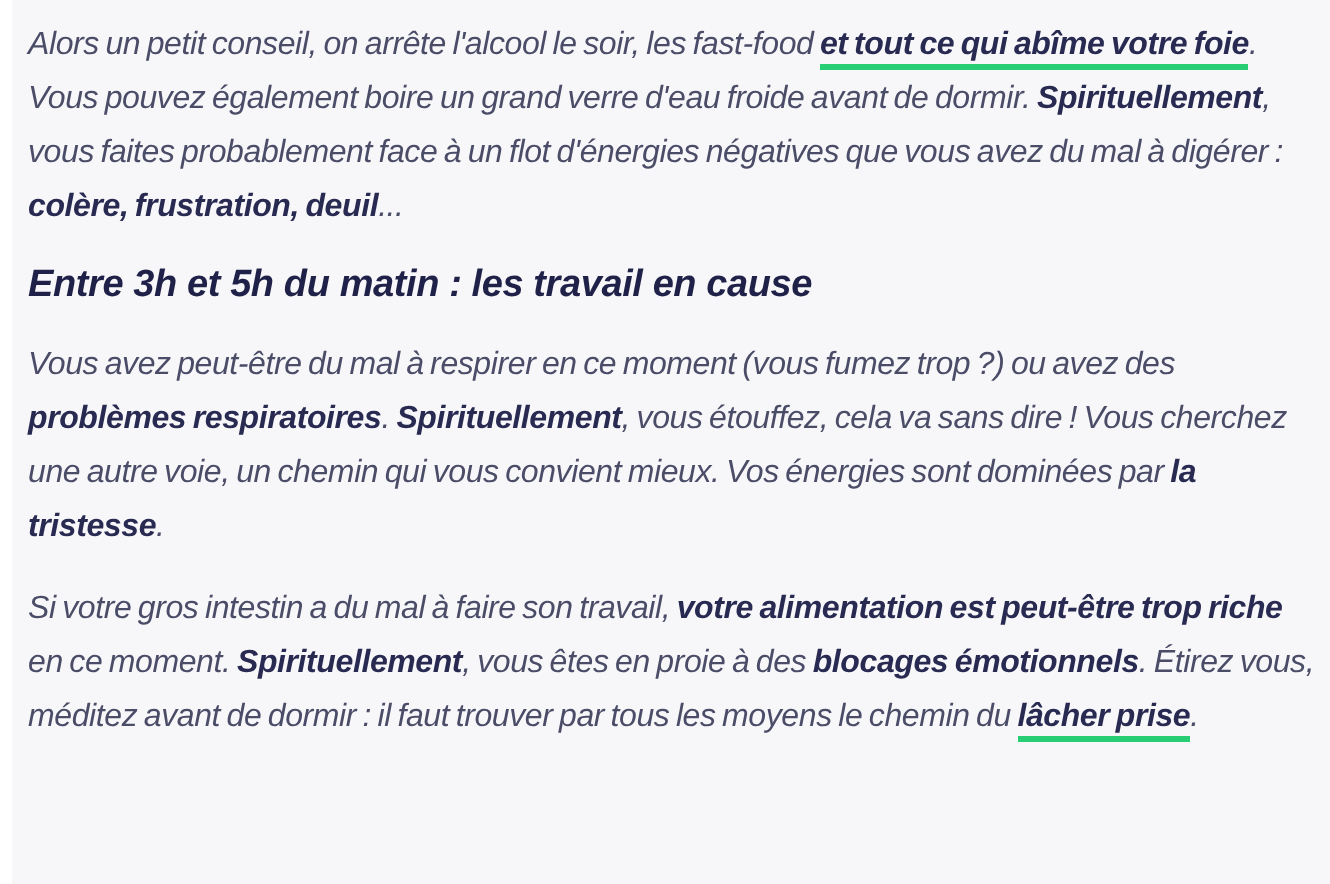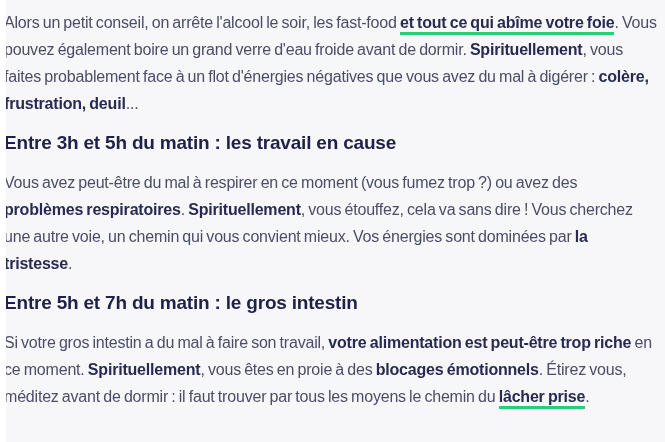--- a/index.html
+++ b/index.html
@@ -17,21 +17,22 @@
     overflow:hidden;
     font-family:"Liberation Sans","DejaVu Sans",sans-serif;
     color:var(--body-text);
     position:relative;
   }
   .edge-strip{
     position:absolute;left:0;top:0;bottom:0;width:6px;
     background:var(--edge);
   }
   main.article{
-    padding:9px 7px 0 4px;
+    padding:9px 7px 0 14px;
+    font-style:italic;
   }
   p.para{
     margin:0 0 14px 0;
     font-size:16px;
     line-height:27px;
     letter-spacing:-0.2px;
     word-spacing:-1px;
   }
   h2.section-heading{
     margin:0 0 14px 0;
@@ -60,17 +61,16 @@
 <div class="edge-strip"></div>
 
 <main class="article">
 
   <p class="para"><span>Alors un petit conseil, on arrête l'alcool le soir, les fast-food </span><a class="green-link">et tout ce qui abîme votre foie</a><span>. Vous pouvez également boire un grand verre d'eau froide avant de dormir. </span><span class="b">Spirituellement</span><span>, vous faites probablement face à un flot d'énergies négatives que vous avez du mal à digérer : </span><span class="b">colère, frustration, deuil</span><span>...</span></p>
 
   <h2 class="section-heading">Entre 3h et 5h du matin : les travail en cause</h2>
 
   <p class="para"><span>Vous avez peut-être du mal à respirer en ce moment (vous fumez trop ?) ou avez des </span><span class="b">problèmes respiratoires</span><span>. </span><span class="b">Spirituellement</span><span>, vous étouffez, cela va sans dire ! Vous cherchez une autre voie, un chemin qui vous convient mieux. Vos énergies sont dominées par </span><span class="b">la tristesse</span><span>.</span></p>
 
-  <h2 class="section-heading">Entre 5h et 7h du matin : le gros intestin</h2>
 
   <p class="para"><span>Si votre gros intestin a du mal à faire son travail, </span><span class="b">votre alimentation est peut-être trop riche</span><span> en ce moment. </span><span class="b">Spirituellement</span><span>, vous êtes en proie à des </span><span class="b">blocages émotionnels</span><span>. Étirez vous, méditez avant de dormir : il faut trouver par tous les moyens le chemin du </span><a class="green-link">lâcher prise</a><span>.</span></p>
 
 </main>
 
 </body></html>

